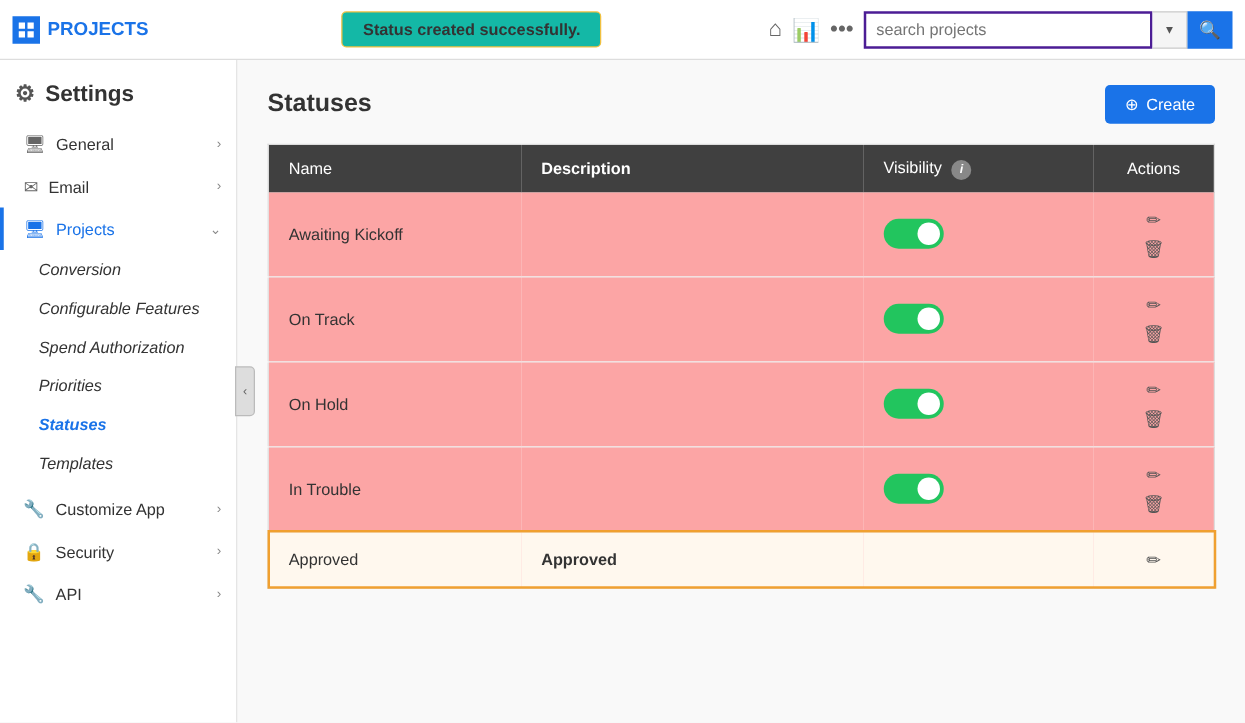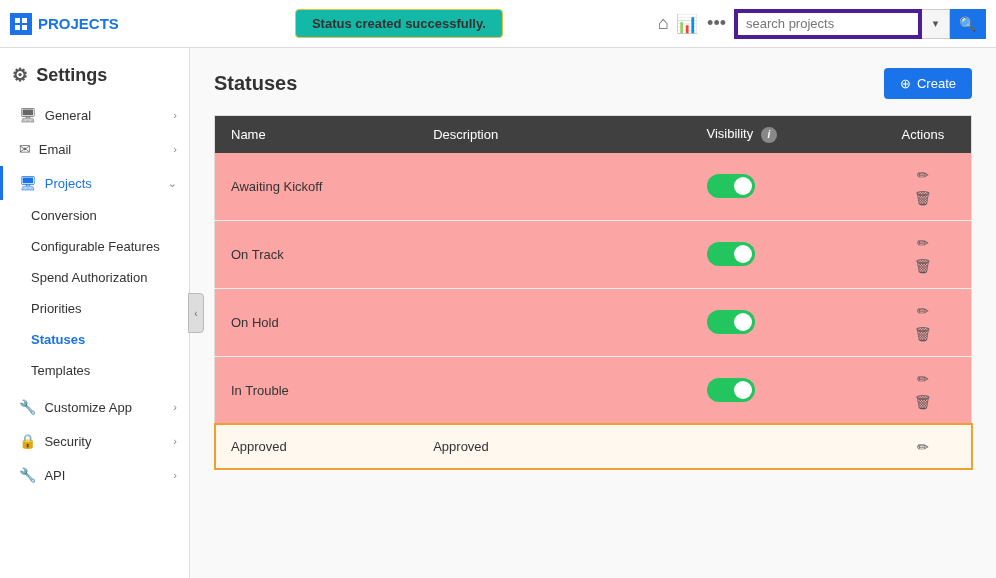--- a/index.html
+++ b/index.html
@@ -60,24 +60,24 @@
     .topbar-icon {
       color: #666;
       font-size: 18px;
       cursor: pointer;
     }
     .topbar-search {
       display: flex;
       align-items: center;
     }
     .topbar-search input {
-      border: 4px solid #4c1d95;
+      border: 2px solid #4c1d95;
       padding: 5px 8px;
       font-size: 13px;
-      width: 188px;
+      width: 231px;
       height: 30px;
       outline: none;
     }
     .topbar-search .dropdown-btn {
       border: 1px solid #ccc;
       border-left: none;
       background: #f5f5f5;
       height: 30px;
       width: 28px;
       display: flex;
@@ -147,20 +147,21 @@
     }
     .sidebar-item.active .item-icon { color: #1a73e8; }
     .sidebar-item .chevron { margin-left: auto; font-size: 11px; color: #888; }
 
     .sidebar-sub-item {
       padding: 8px 12px 8px 28px;
       cursor: pointer;
       color: #333;
       font-size: 13px;
       border-left: 3px solid transparent;
+      font-style: italic;
     }
     .sidebar-sub-item.active-sub {
       color: #1a73e8;
       font-weight: bold;
     }
 
     
     .content {
       flex: 1;
       overflow-y: auto;
@@ -213,21 +214,21 @@
       border-bottom: 1px solid #eee;
       background: #fca5a5;
     }
     .statuses-table tbody tr:last-child { border-bottom: none; }
     .statuses-table tbody td {
       padding: 12px 16px;
       font-size: 13px;
       color: #333;
     }
     .statuses-table .col-name { width: 220px; }
-    .statuses-table .col-desc { width: 300px; }
+    .statuses-table .col-desc { width: 300px; font-weight: bold; }
     .statuses-table .col-visibility { width: 200px; }
     .statuses-table .col-actions { width: 100px; text-align: center; }
 
     
     .toggle {
       position: relative;
       display: inline-block;
       width: 48px;
       height: 24px;
     }

